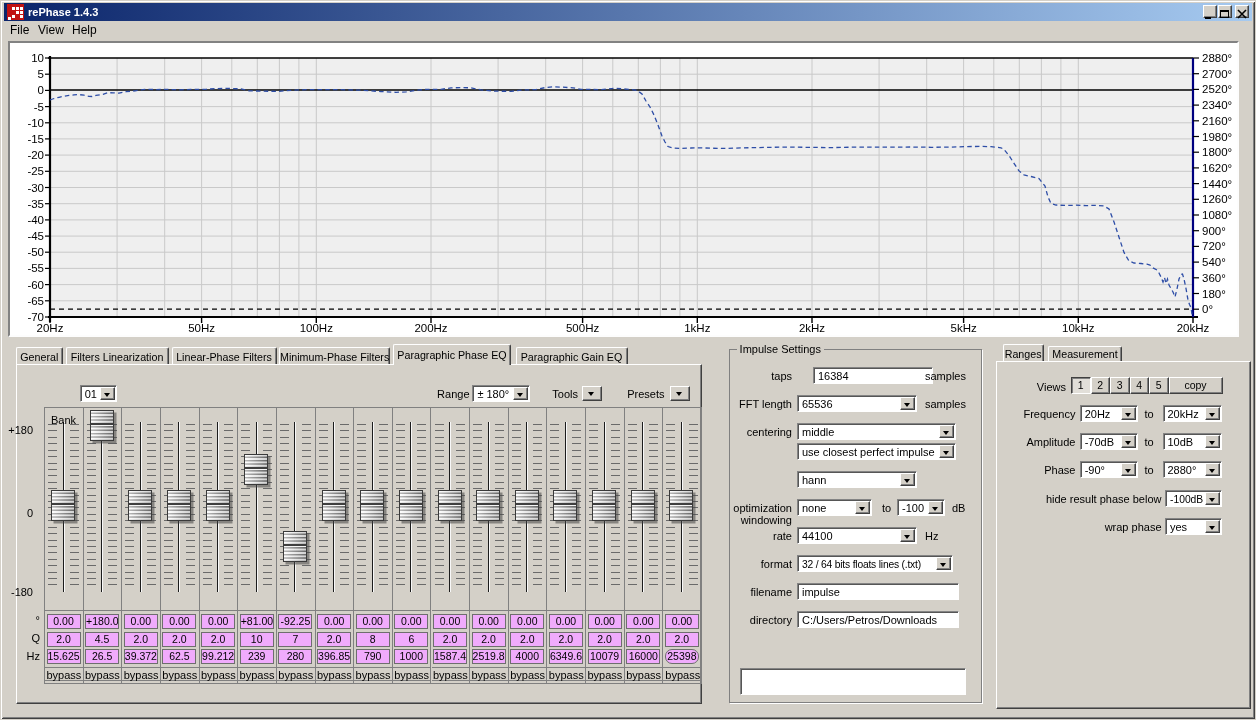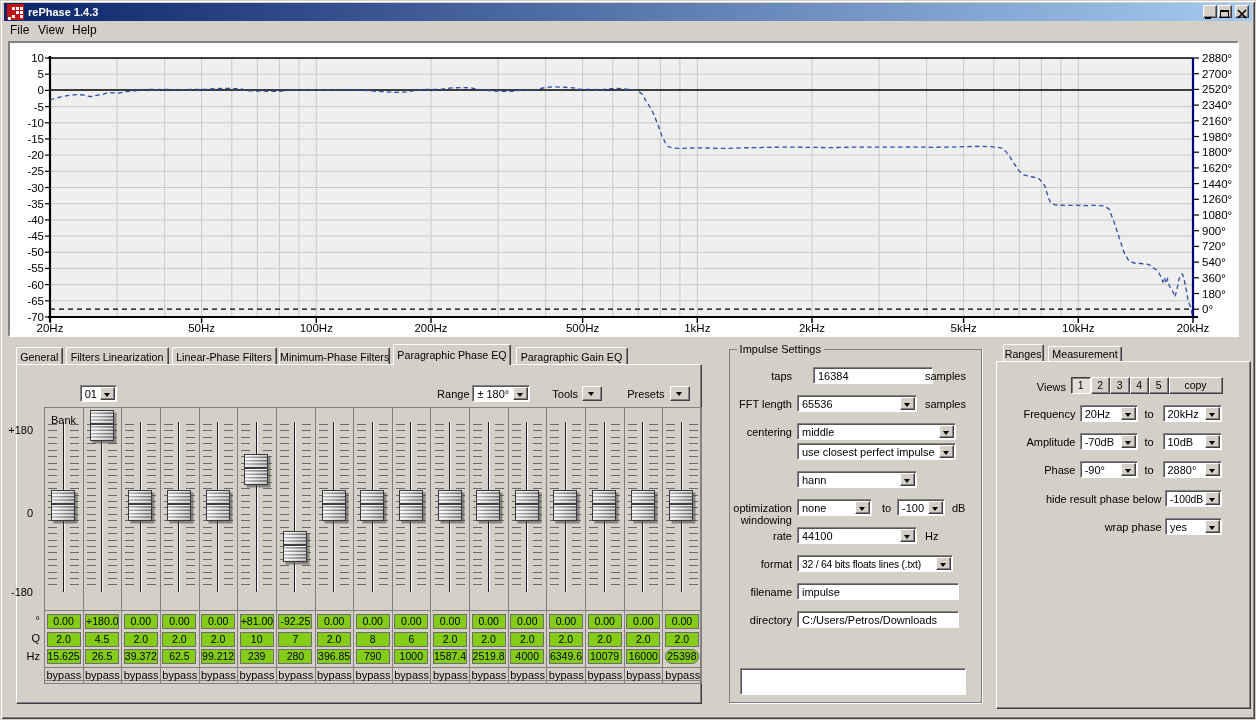--- a/index.html
+++ b/index.html
@@ -31,21 +31,21 @@
 #grid{position:absolute;left:43px;top:406px;width:658px;height:277px;border:1px solid #808080;z-index:4;}
 .col{position:absolute;top:0;width:38.65px;height:275px;border-right:1px solid #808080;}
 .col:last-child{border-right:none;}
 .track{position:absolute;left:17.5px;top:14px;width:2px;height:170px;background:#1c1c1c;border-right:1px solid #f8f8f8;}
 .tickL{position:absolute;left:3px;top:16px;width:9px;height:167px;background:repeating-linear-gradient(180deg,#6a6a6a 0,#6a6a6a 1px,transparent 1px,transparent 6.42px);}
 .tickR{position:absolute;right:4px;top:16px;width:9px;height:167px;background:repeating-linear-gradient(180deg,#6a6a6a 0,#6a6a6a 1px,transparent 1px,transparent 6.42px);}
 .thumb{position:absolute;left:6px;width:24px;height:31px;border:1px solid #3a3a3a;
 background:linear-gradient(90deg,rgba(255,255,255,.5),rgba(90,90,90,.28)),repeating-linear-gradient(180deg,#ffffff 0 1.1px,#6e6e6e 1.9px 2.5px,#e8e8e8 3.4px);box-shadow:2.5px 2.5px 0 rgba(70,70,70,.55);}
 .tmid{position:absolute;left:0;right:0;top:12px;height:3px;background:#3f3f3f;border-bottom:1px solid #f5f5f5;}
 .hsep{position:absolute;left:0;right:0;top:202px;height:1px;background:#808080;}
-.vbox{position:absolute;left:1.5px;width:34px;height:15px;background:#84cc16;border:1px solid #6e6e6e;font-size:10.5px;text-align:center;line-height:13px;overflow:hidden;white-space:nowrap;}
+.vbox{position:absolute;left:1.5px;width:34px;height:15px;background:#f0abfc;border:1px solid #6e6e6e;font-size:10.5px;text-align:center;line-height:13px;overflow:hidden;white-space:nowrap;}
 .byp{position:absolute;left:0;right:0;top:258.5px;height:14.5px;border-top:1px solid #808080;border-bottom:1px solid #808080;font-size:11px;text-align:center;line-height:14px;}
 .slab{position:absolute;font-size:11px;text-align:right;z-index:5;}
 svg text{font-family:"Liberation Sans",sans-serif;}
 </style></head>
 <body>
 <div id="win">
 <div id="title">
 <svg class="ico" width="17" height="16" style="position:absolute;left:3px;top:0.5px;">
 <rect x="0" y="0" width="17" height="16" fill="#c01212"></rect>
 <g fill="#fff">

